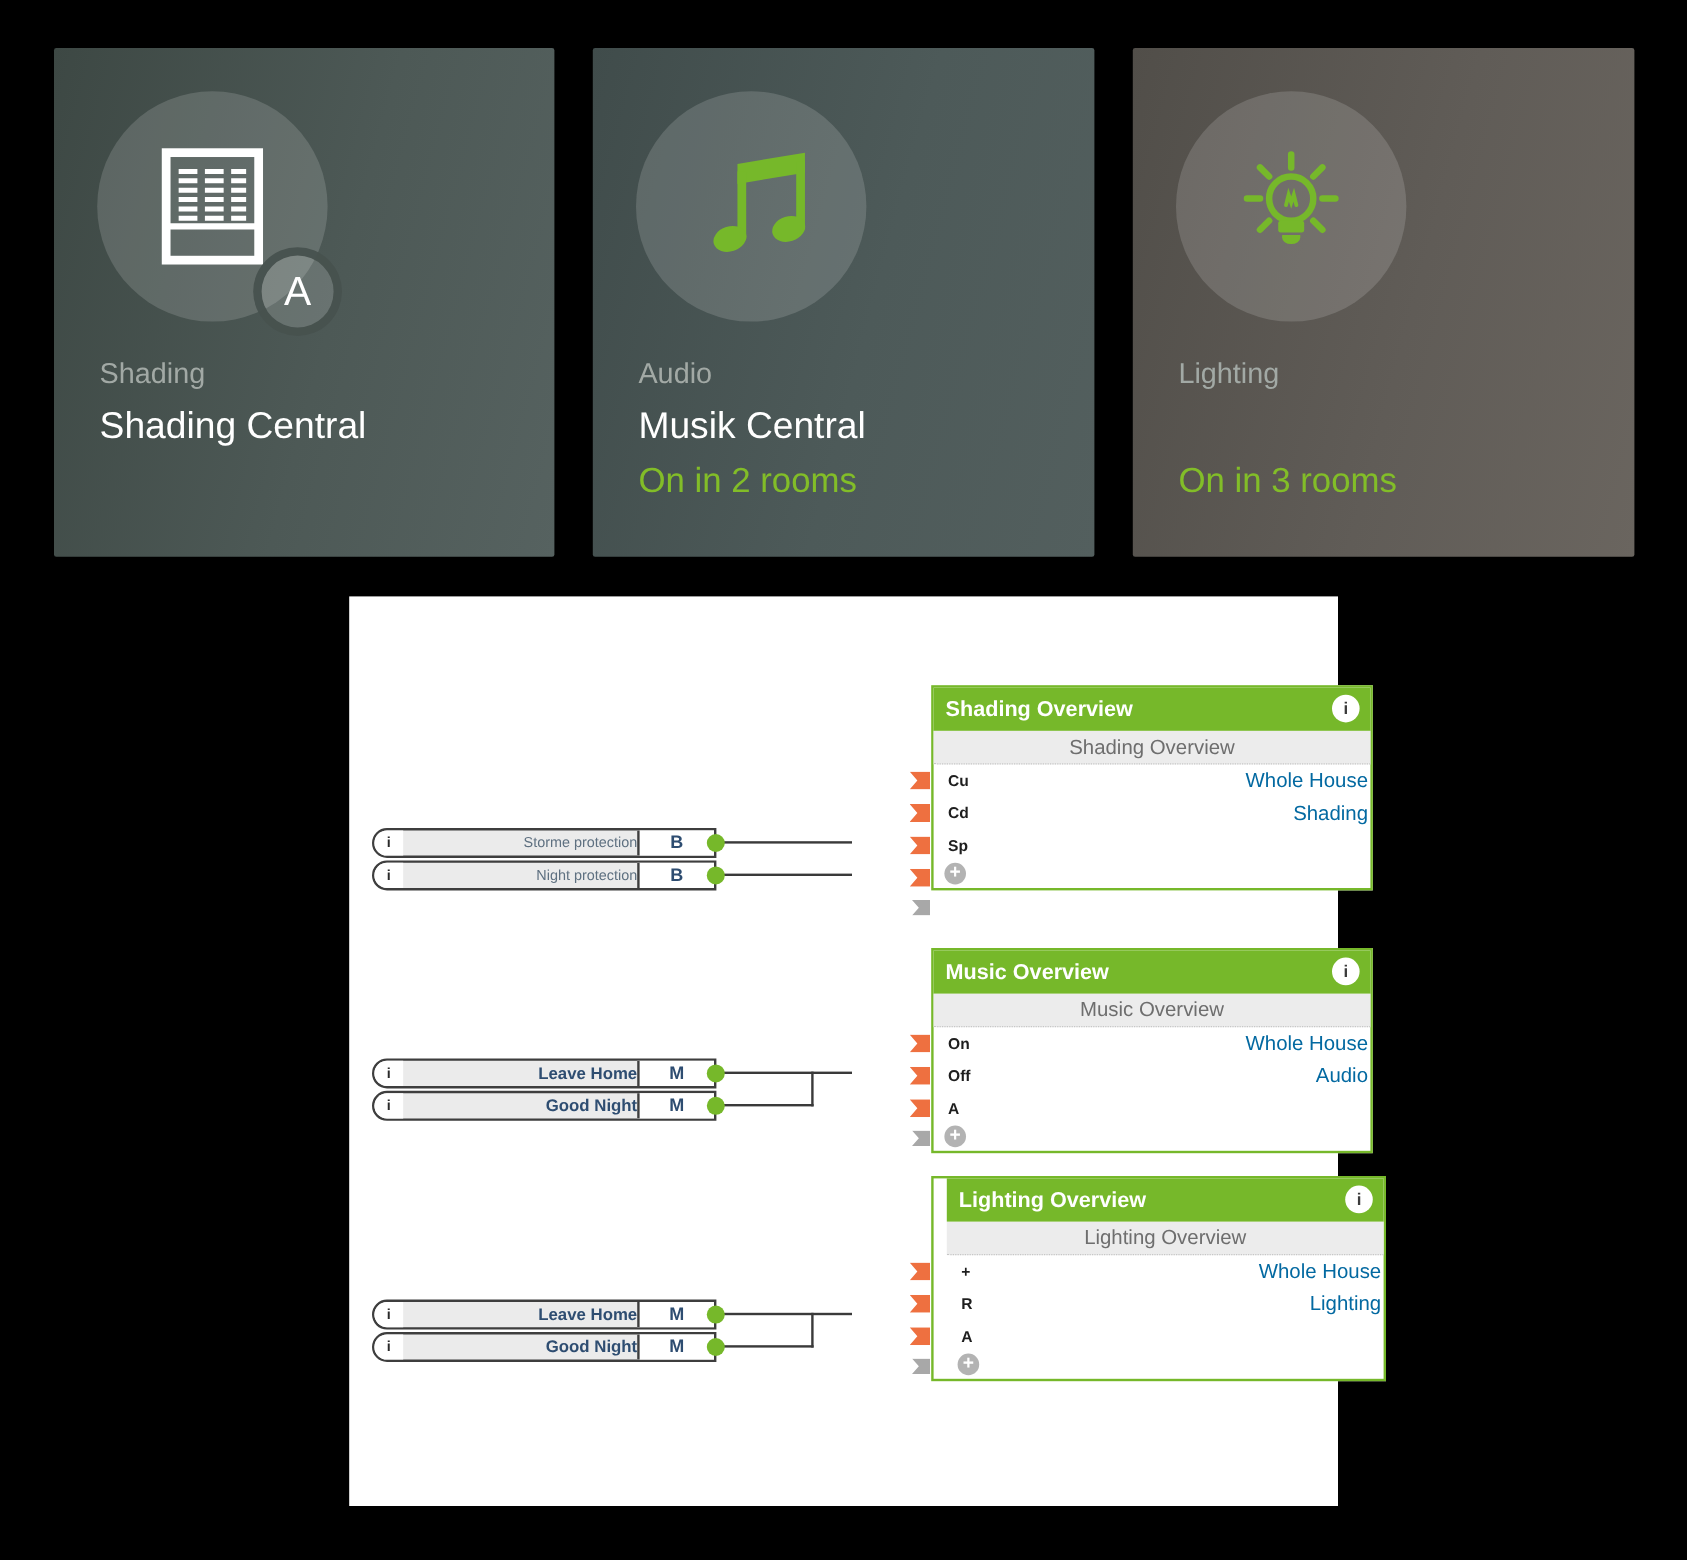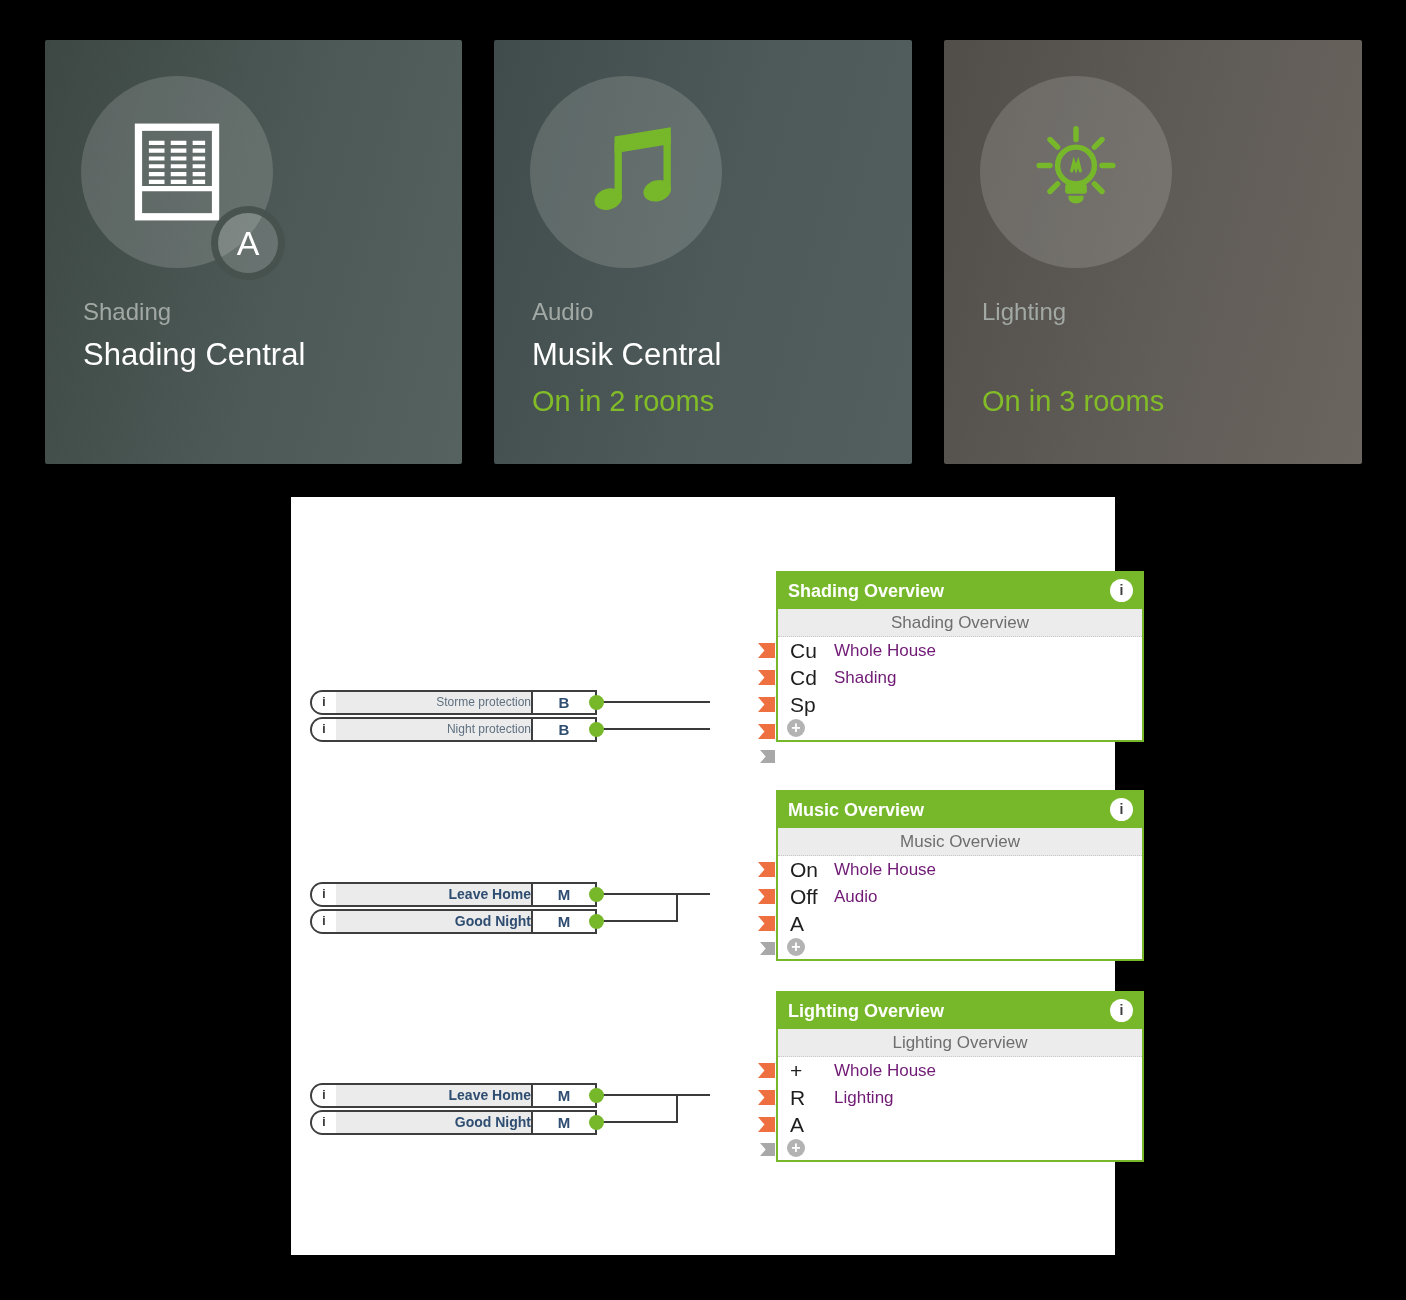--- a/index.html
+++ b/index.html
@@ -23,23 +23,23 @@
   
   .panel{position:absolute;left:291px;top:497px;width:824px;height:758px;background:#ffffff;}
   .block{position:absolute;left:437px;width:364px;background:#fff;border:2px solid #76b82a;margin-left:48px;}
   .b-head{position:relative;height:36px;background:#76b82a;}
   .b-title{position:absolute;left:10px;top:0;line-height:36px;font-size:18px;font-weight:bold;color:#fff;}
   .b-info{position:absolute;right:9px;top:6px;width:23px;height:23px;border-radius:50%;background:#fff;
           color:#3c3c3c;font-size:14px;font-weight:bold;text-align:center;line-height:23px;cursor:pointer;}
   .b-sub{height:27px;background:#ececec;border-bottom:1px dotted #c6c6c6;text-align:center;
          line-height:27px;font-size:17px;color:#6e6e6e;}
   .b-row{position:relative;height:27px;}
-  .b-port{position:absolute;left:12px;top:0;line-height:27px;font-size:21px;font-weight:400;color:#1e1e1e;}
-  .b-center{position:absolute;left:56px;right:2px;top:0;line-height:27px;font-size:17px;color:#701a75;
-            text-align:left;white-space:nowrap;}
+  .b-port{position:absolute;left:12px;top:0;line-height:27px;font-size:13px;font-weight:700;color:#1e1e1e;}
+  .b-center{position:absolute;left:56px;right:2px;top:0;line-height:27px;font-size:17px;color:#0369a1;
+            text-align:right;white-space:nowrap;}
   .b-plusrow{position:relative;height:22px;}
   .b-plus{position:absolute;left:9px;top:1px;width:18px;height:18px;border-radius:50%;background:#b3b3b3;
           color:#fff;font-size:16px;font-weight:bold;text-align:center;line-height:17px;cursor:pointer;}
   .conn{position:absolute;left:-20px;width:17px;height:15px;background:#ee7040;
         clip-path:polygon(0 0,100% 0,100% 100%,0 100%,38% 50%);}
   .conn.gray{background:#a8a8a8;left:-18px;width:15px;height:13px;}
   
   .pill{position:absolute;left:19px;width:287px;height:25px;box-sizing:border-box;
         border:2px solid #3e3e3e;border-radius:13px 0 0 13px;background:#ebebeb;display:flex;}
   .p-i{width:24px;background:#fff;border-radius:11px 0 0 11px;text-align:center;line-height:21px;
@@ -218,21 +218,21 @@
       </div>
       <div class="b-plusrow">
         <span class="b-plus">+</span>
       </div>
       <span class="conn" style="top:70px;"></span>
       <span class="conn" style="top:97px;"></span>
       <span class="conn" style="top:124px;"></span>
       <span class="conn gray" style="top:150px;"></span>
     </div>
 
-    <div class="block" style="top:494px;">
+    <div class="block" style="top:483px;padding-left:11px;">
       <div class="b-head">
         <span class="b-title">Lighting Overview</span>
         <span class="b-info">i</span>
       </div>
       <div class="b-sub">Lighting Overview</div>
       <div class="b-row">
         <span class="b-port">+</span>
         <span class="b-center">Whole House</span>
       </div>
       <div class="b-row">

